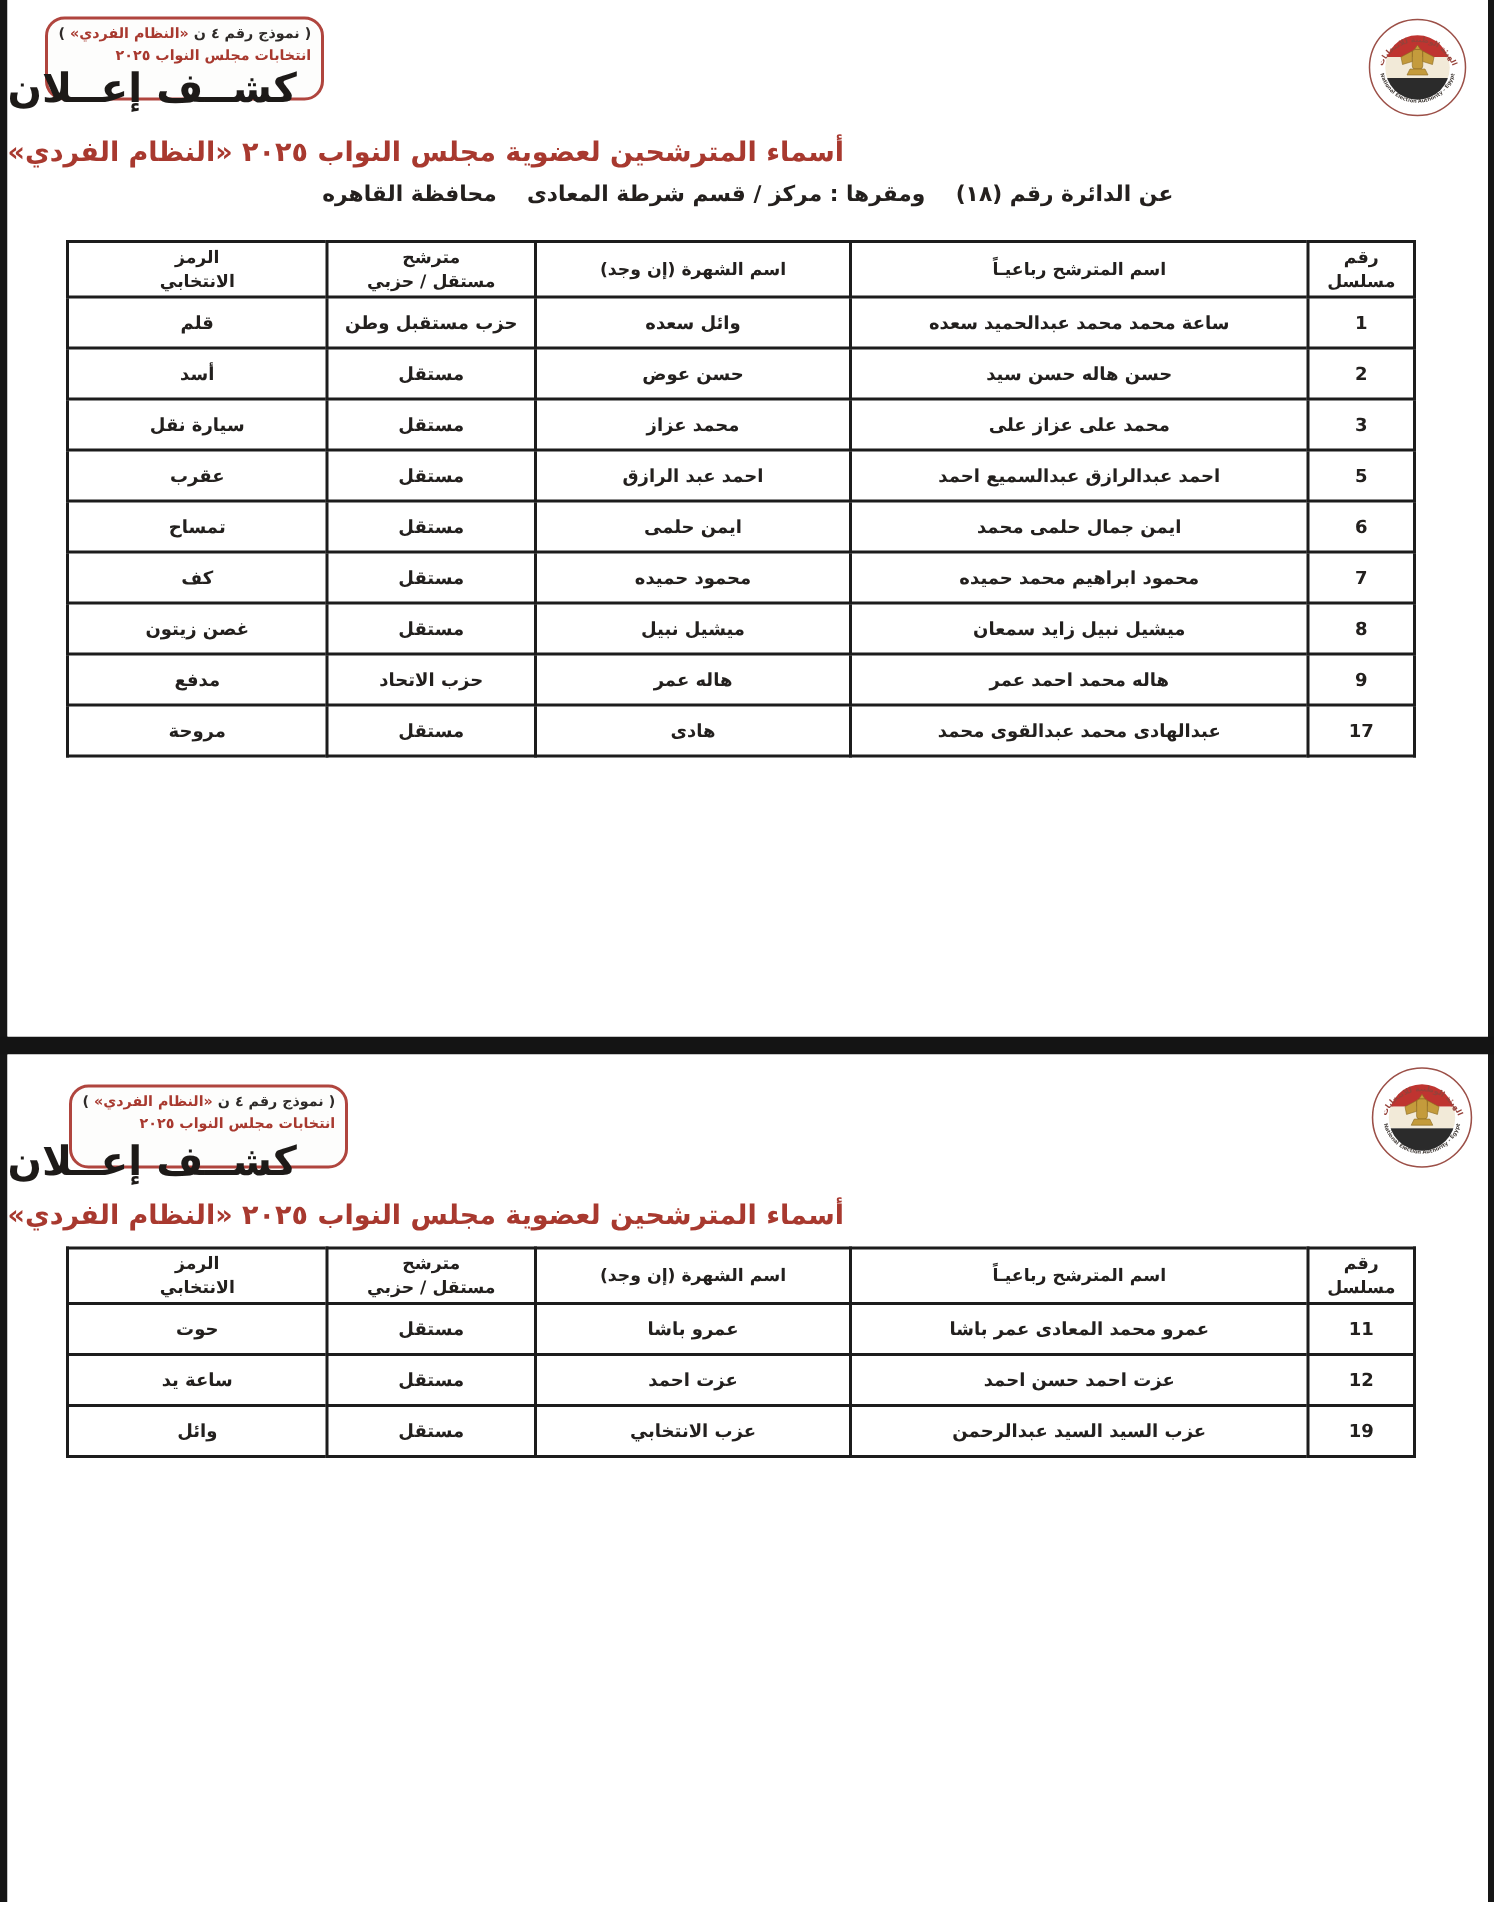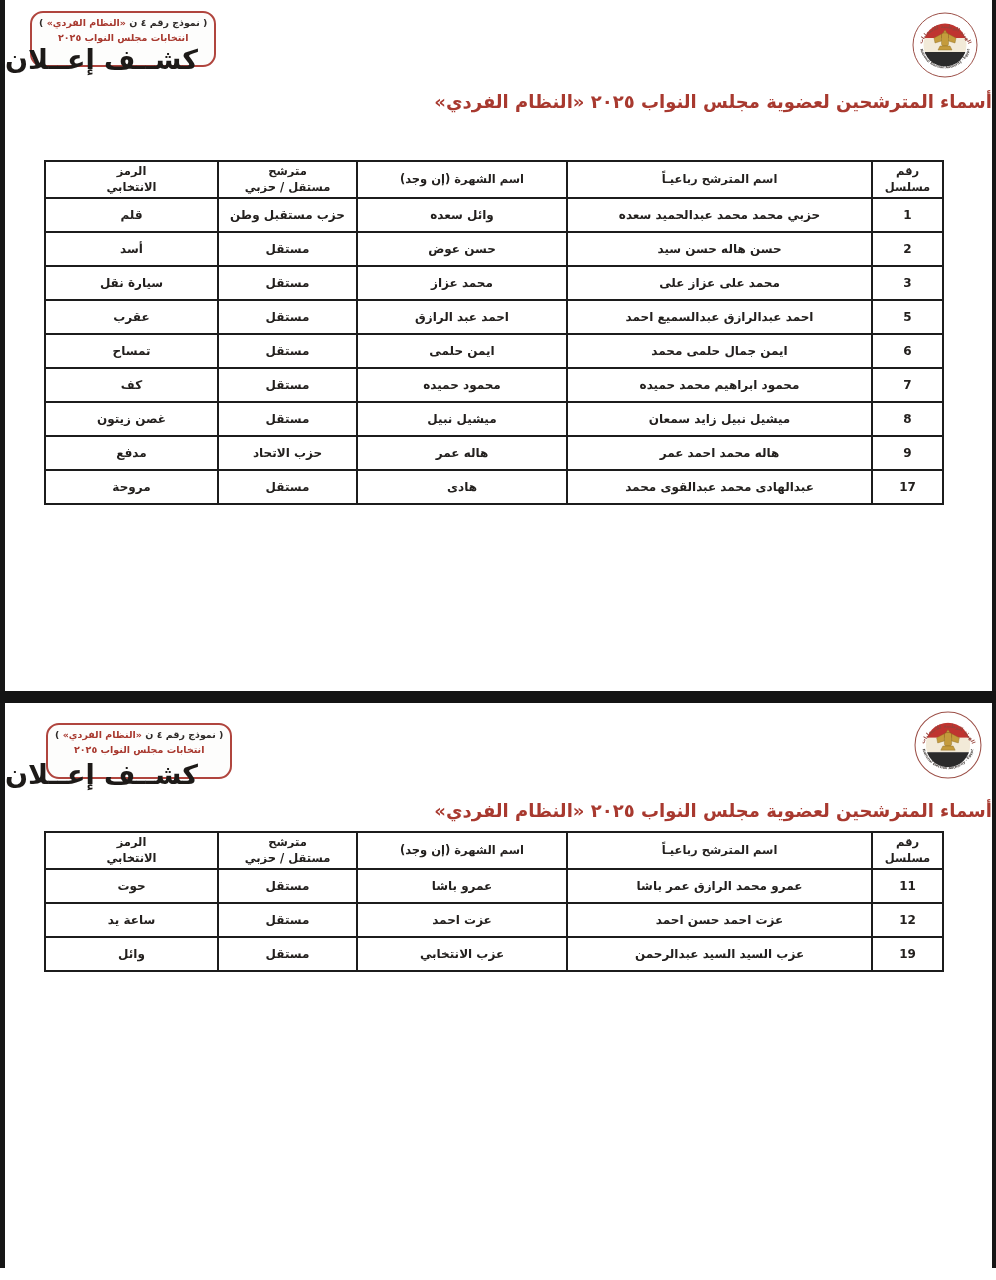--- a/index.html
+++ b/index.html
@@ -19,21 +19,21 @@
 
   .page { position:absolute; left:5px; right:4px; background:#fff; }
   .page1 { top:0; height:691px; }
   .page2 { top:703px; height:565px; }
 
   .form-box {
     position:absolute;
     border:2px solid #b0453e;
     border-radius:13px;
     padding:3px 7px 20px;
-    text-align:center;
+    text-align:right;
     font-size:9.5px;
     font-weight:bold;
     line-height:1.55;
     color:#2e2a28;
     background:#fdfdfc;
     white-space:nowrap;
   }
   .form-box .red { color:#a8392f; }
   .p1-formbox { right:auto; left:25px; top:11px; }
   .p2-formbox { right:auto; left:41px; top:20px; }
@@ -46,21 +46,21 @@
     position:absolute; left:0; width:100%;
     text-align:left;
     font-size:27px; font-weight:bold; color:#1d1a18;
     letter-spacing:1px;
   }
   .p1-title { top:44px; }
   .p2-title { top:56px; }
 
   .doc-subtitle {
     position:absolute; left:0; width:100%;
-    text-align:right;
+    text-align:left;
     font-size:18px; font-weight:bold; color:#a8392f;
   }
   .p1-subtitle { top:91px; }
   .p2-subtitle { top:97px; }
 
   .district-line {
     position:absolute; left:0; width:100%;
     text-align:center;
     font-size:14.5px; font-weight:bold; color:#24201e;
     white-space:pre;
@@ -134,20 +134,21 @@
         <polygon points="36.5,22 44,26 43,31 36.5,29"></polygon>
         <polygon points="28,34 38,34 40,38 26,38"></polygon>
       </g>
     </g>
     <text font-size="5" font-weight="bold" fill="#96423a"><textPath href="#arcT1" startOffset="50%" text-anchor="middle">الهيئة الوطنية للانتخابات</textPath></text>
     <text font-size="3.4" font-weight="bold" fill="#4a4440"><textPath href="#arcB1" startOffset="50%" text-anchor="middle">National Election Authority - Egypt</textPath></text>
   </svg>
 
   <div class="doc-title p1-title">كشــف إعــلان</div>
   <div class="doc-subtitle p1-subtitle">أسماء المترشحين لعضوية مجلس النواب ٢٠٢٥ «النظام الفردي»</div>
+  <div class="district-line p1-district">عن الدائرة رقم (١٨)    ومقرها : مركز / قسم شرطة المعادى    محافظة القاهره</div>
 
   <table class="cand p1-table">
     <colgroup>
       <col class="c-serial">
         <col class="c-name">
         <col class="c-known">
         <col class="c-party">
         <col class="c-symbol">
     </colgroup>
     <thead>
@@ -158,21 +159,21 @@
         <th>اسم الشهرة (إن وجد)</th>
         <th>مترشح
 مستقل / حزبي</th>
         <th>الرمز
 الانتخابي</th>
       </tr>
     </thead>
     <tbody>
         <tr>
           <td>1</td>
-          <td>حزبي محمد محمد عبدالحميد سعده</td>
+          <td>ساعة محمد محمد عبدالحميد سعده</td>
           <td>وائل سعده</td>
           <td>حزب مستقبل وطن</td>
           <td>قلم</td>
         </tr>
         <tr>
           <td>2</td>
           <td>حسن هاله حسن سيد</td>
           <td>حسن عوض</td>
           <td>مستقل</td>
           <td>أسد</td>
@@ -281,21 +282,21 @@
         <th>اسم الشهرة (إن وجد)</th>
         <th>مترشح
 مستقل / حزبي</th>
         <th>الرمز
 الانتخابي</th>
       </tr>
     </thead>
     <tbody>
         <tr>
           <td>11</td>
-          <td>عمرو محمد الرازق عمر باشا</td>
+          <td>عمرو محمد المعادى عمر باشا</td>
           <td>عمرو باشا</td>
           <td>مستقل</td>
           <td>حوت</td>
         </tr>
         <tr>
           <td>12</td>
           <td>عزت احمد حسن احمد</td>
           <td>عزت احمد</td>
           <td>مستقل</td>
           <td>ساعة يد</td>

